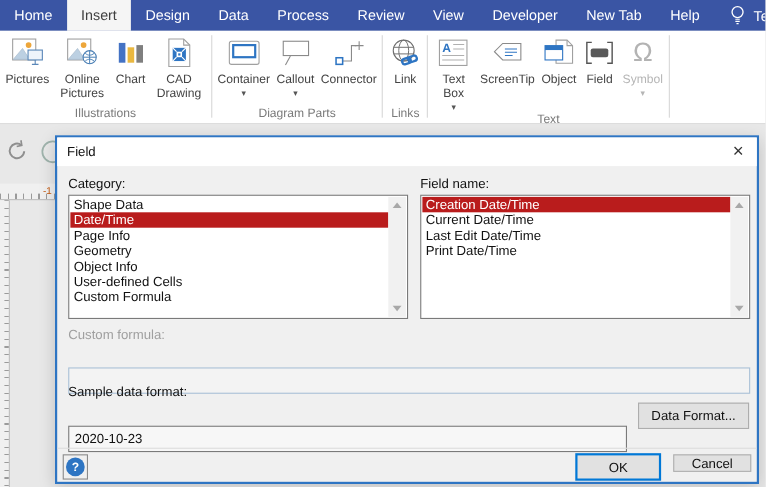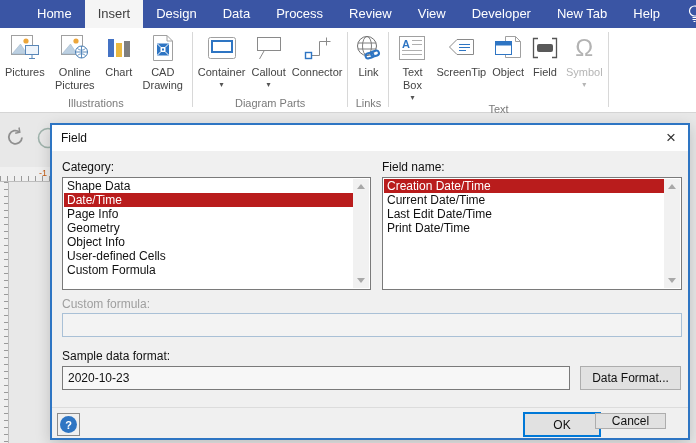--- a/index.html
+++ b/index.html
@@ -1,21 +1,21 @@
 <!DOCTYPE html>
 <html><head>
 <meta charset="utf-8">
 <style>
   * { margin:0; padding:0; box-sizing:border-box; }
   html,body { width:696px; height:443px; overflow:hidden; }
   body { position:relative; font-family:"Liberation Sans",sans-serif; background:#e8e8e8; }
 
   
   .tabbar { position:absolute; top:0; left:0; width:696px; height:28px;
-            background:#3a55a4; display:flex; align-items:stretch; color:#fff;padding-left:24px; }
+            background:#3a55a4; display:flex; align-items:stretch; color:#fff; }
   .tab { padding:0 13px; line-height:28px; font-size:13px; white-space:nowrap; cursor:default; }
   .tab.selected { background:#f5f5f5; color:#404040; }
   .tellme { display:flex; align-items:center; gap:7px; margin-left:14px;
             font-size:13px; white-space:nowrap; overflow:hidden; flex:1; }
 
   
   .ribbon { position:absolute; top:28px; left:0; width:696px; height:85px;
             background:#fff; border-bottom:1px solid #d5d5d5; display:flex; }
   .rgroup { display:flex; flex-direction:column; }
   .rbuttons { display:flex; flex:1; align-items:flex-start; padding:3px 2px 0; }
@@ -59,21 +59,21 @@
                 white-space:nowrap; cursor:default; }
   .listbox li.sel { background:#b91c1c; color:#fff; }
   .sbar { position:absolute; right:1px; top:1px; bottom:1px; width:16px; background:#f1f1f1; }
   .sarr { position:absolute; left:0; width:16px; height:15px;
           display:flex; align-items:center; justify-content:center; }
   .sarr.up { top:0; } .sarr.down { bottom:0; }
   .tri { width:0; height:0; border-left:4px solid transparent; border-right:4px solid transparent; }
   .tri.u { border-bottom:5px solid #a8a8a8; }
   .tri.d { border-top:5px solid #a8a8a8; }
 
-  .tbox { position:absolute; font-size:12px; line-height:22px; padding-left:5px; }
+  .tbox { position:absolute; font-size:12px; line-height:22px; padding-left:5px;margin-top:21px; }
   .tbox.formula { background:#f3f3f3; border:1px solid #a9c0d6; }
   .tbox.sample  { background:#f7f7f7; border:1px solid #7a7a7a; color:#111; }
 
   .btn { position:absolute; background:#e1e1e1; border:1px solid #adadad;
          font-size:12px; color:#111; display:flex; align-items:center; justify-content:center;
          font-family:"Liberation Sans",sans-serif; cursor:default; }
   .btn.default { border:2px solid #0078d7; }
   .dsep { position:absolute; left:0; right:0; top:256px; border-top:1px solid #dcdcdc; }
   .helpbtn { position:absolute; left:5px; top:262px; width:23px; height:23px;
              background:#f0f0f0; border:1px solid #8a8a8a;
@@ -350,15 +350,15 @@
     <span class="dlabel" style="left:10px; top:198px;">Sample data format:</span>
     <div class="tbox sample" style="left:10px; top:215px; width:508px; height:24px;">2020-10-23</div>
     <div class="btn" style="right:7px; top:215px; width:101px; height:24px;">Data Format...</div>
 
     <div class="dsep"></div>
 
     <div class="helpbtn">
       <span class="circ">?</span>
     </div>
     <div class="btn default" style="right:87px; top:261px; width:78px; height:25px;">OK</div>
-    <div class="btn" style="right:22px; top:262px; width:71px; height:16px;">Cancel</div>
+    <div class="btn" style="right:5px; top:262px; width:71px; height:16px;">Cancel</div>
   </div>
 </div>
 
 </body></html>

